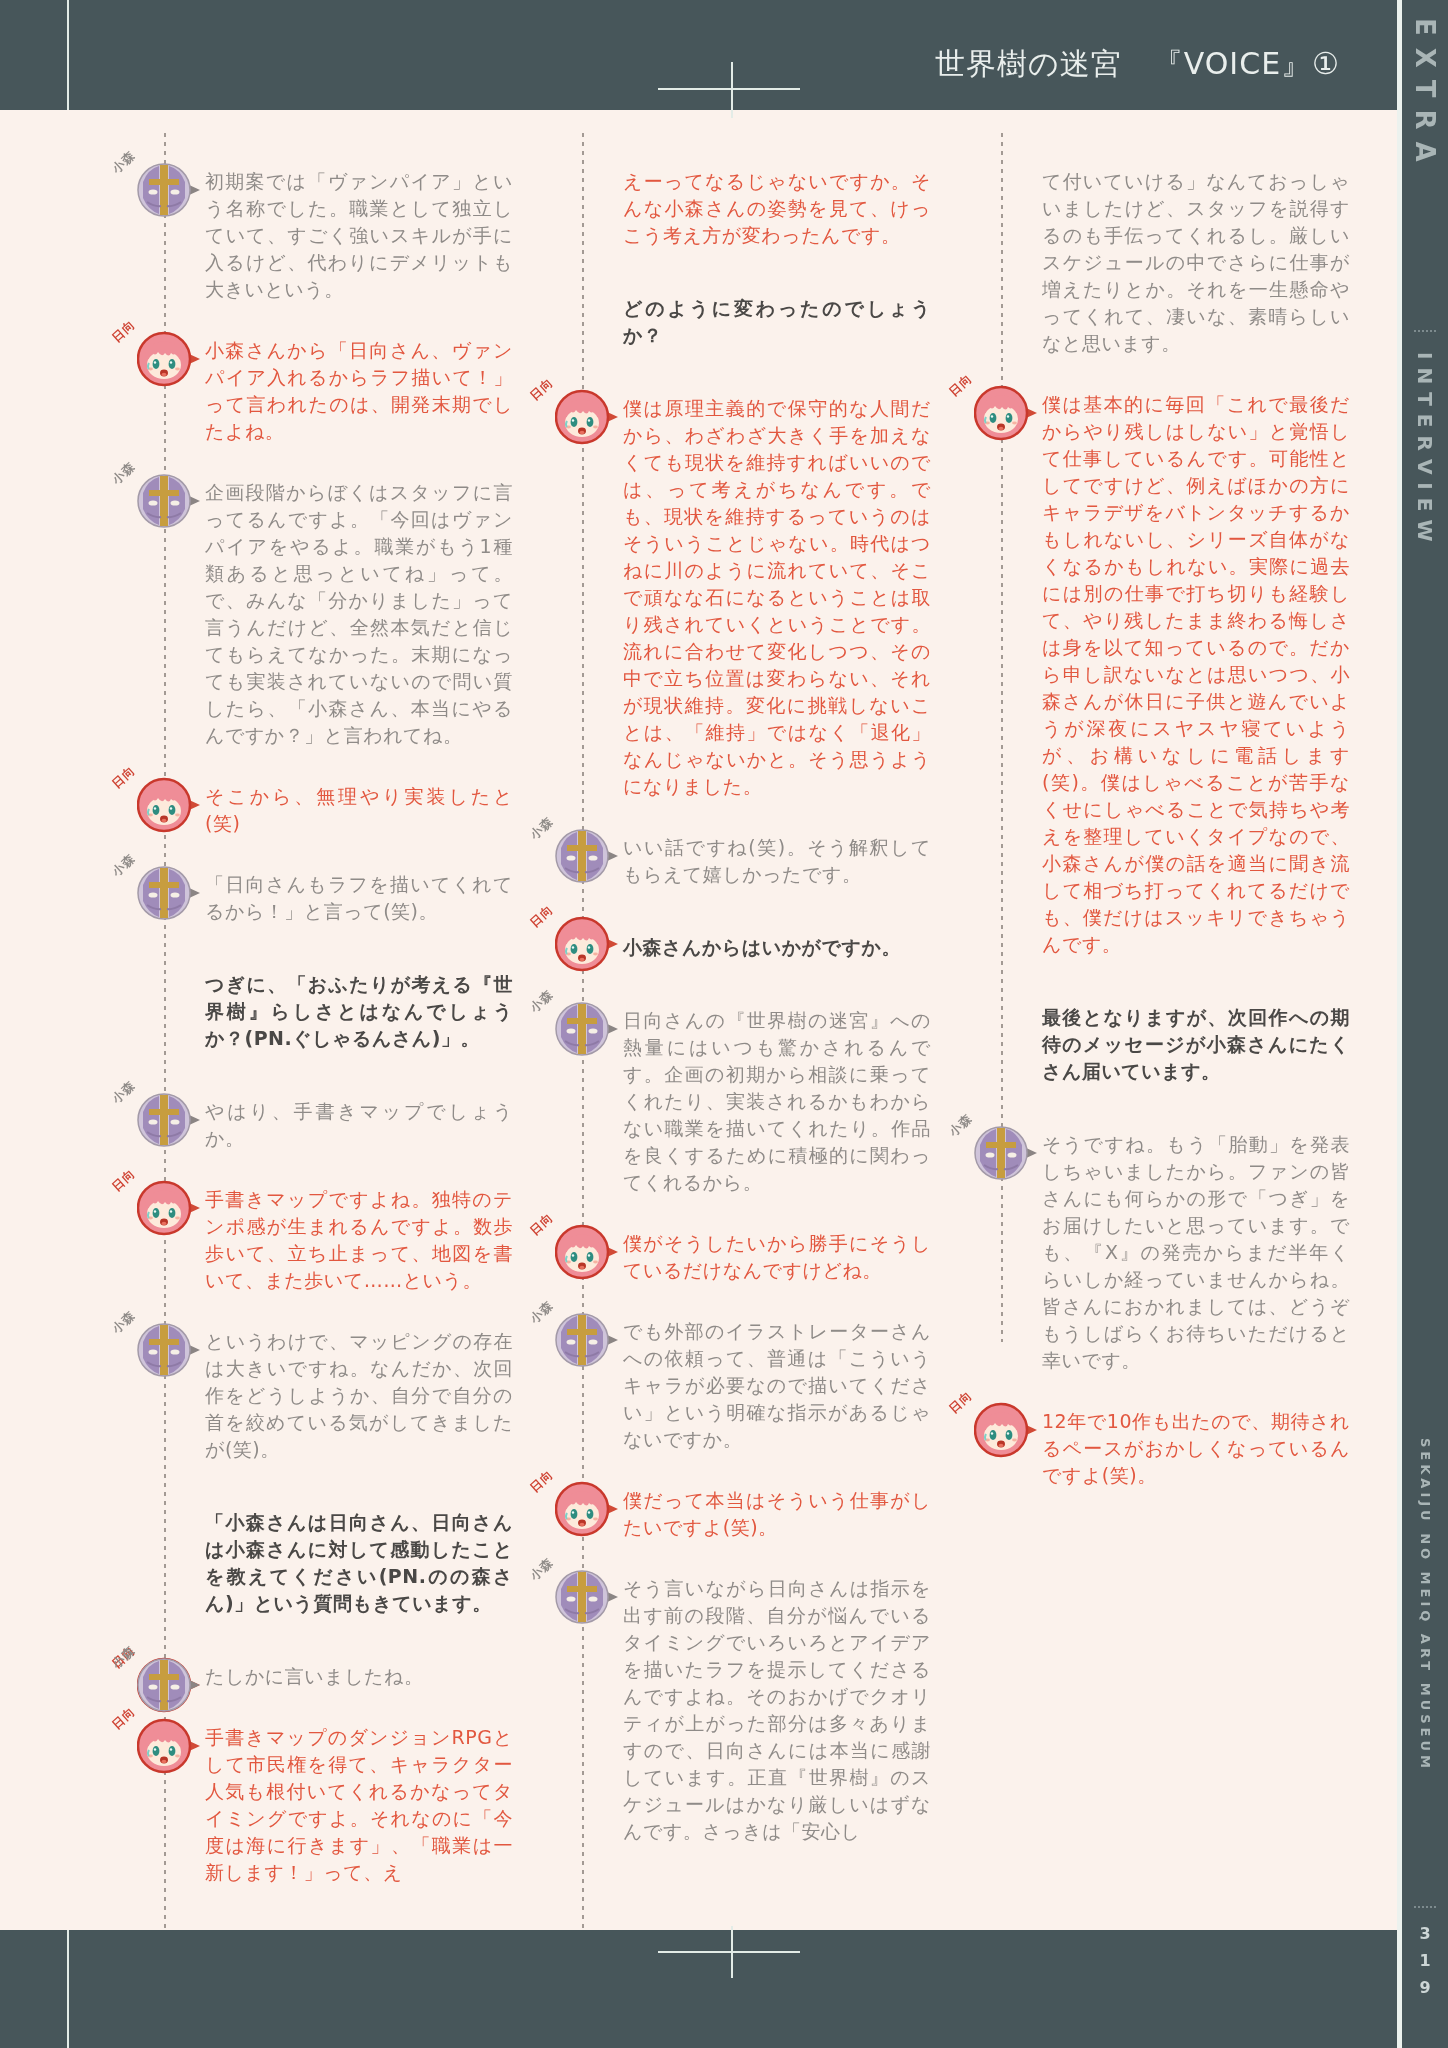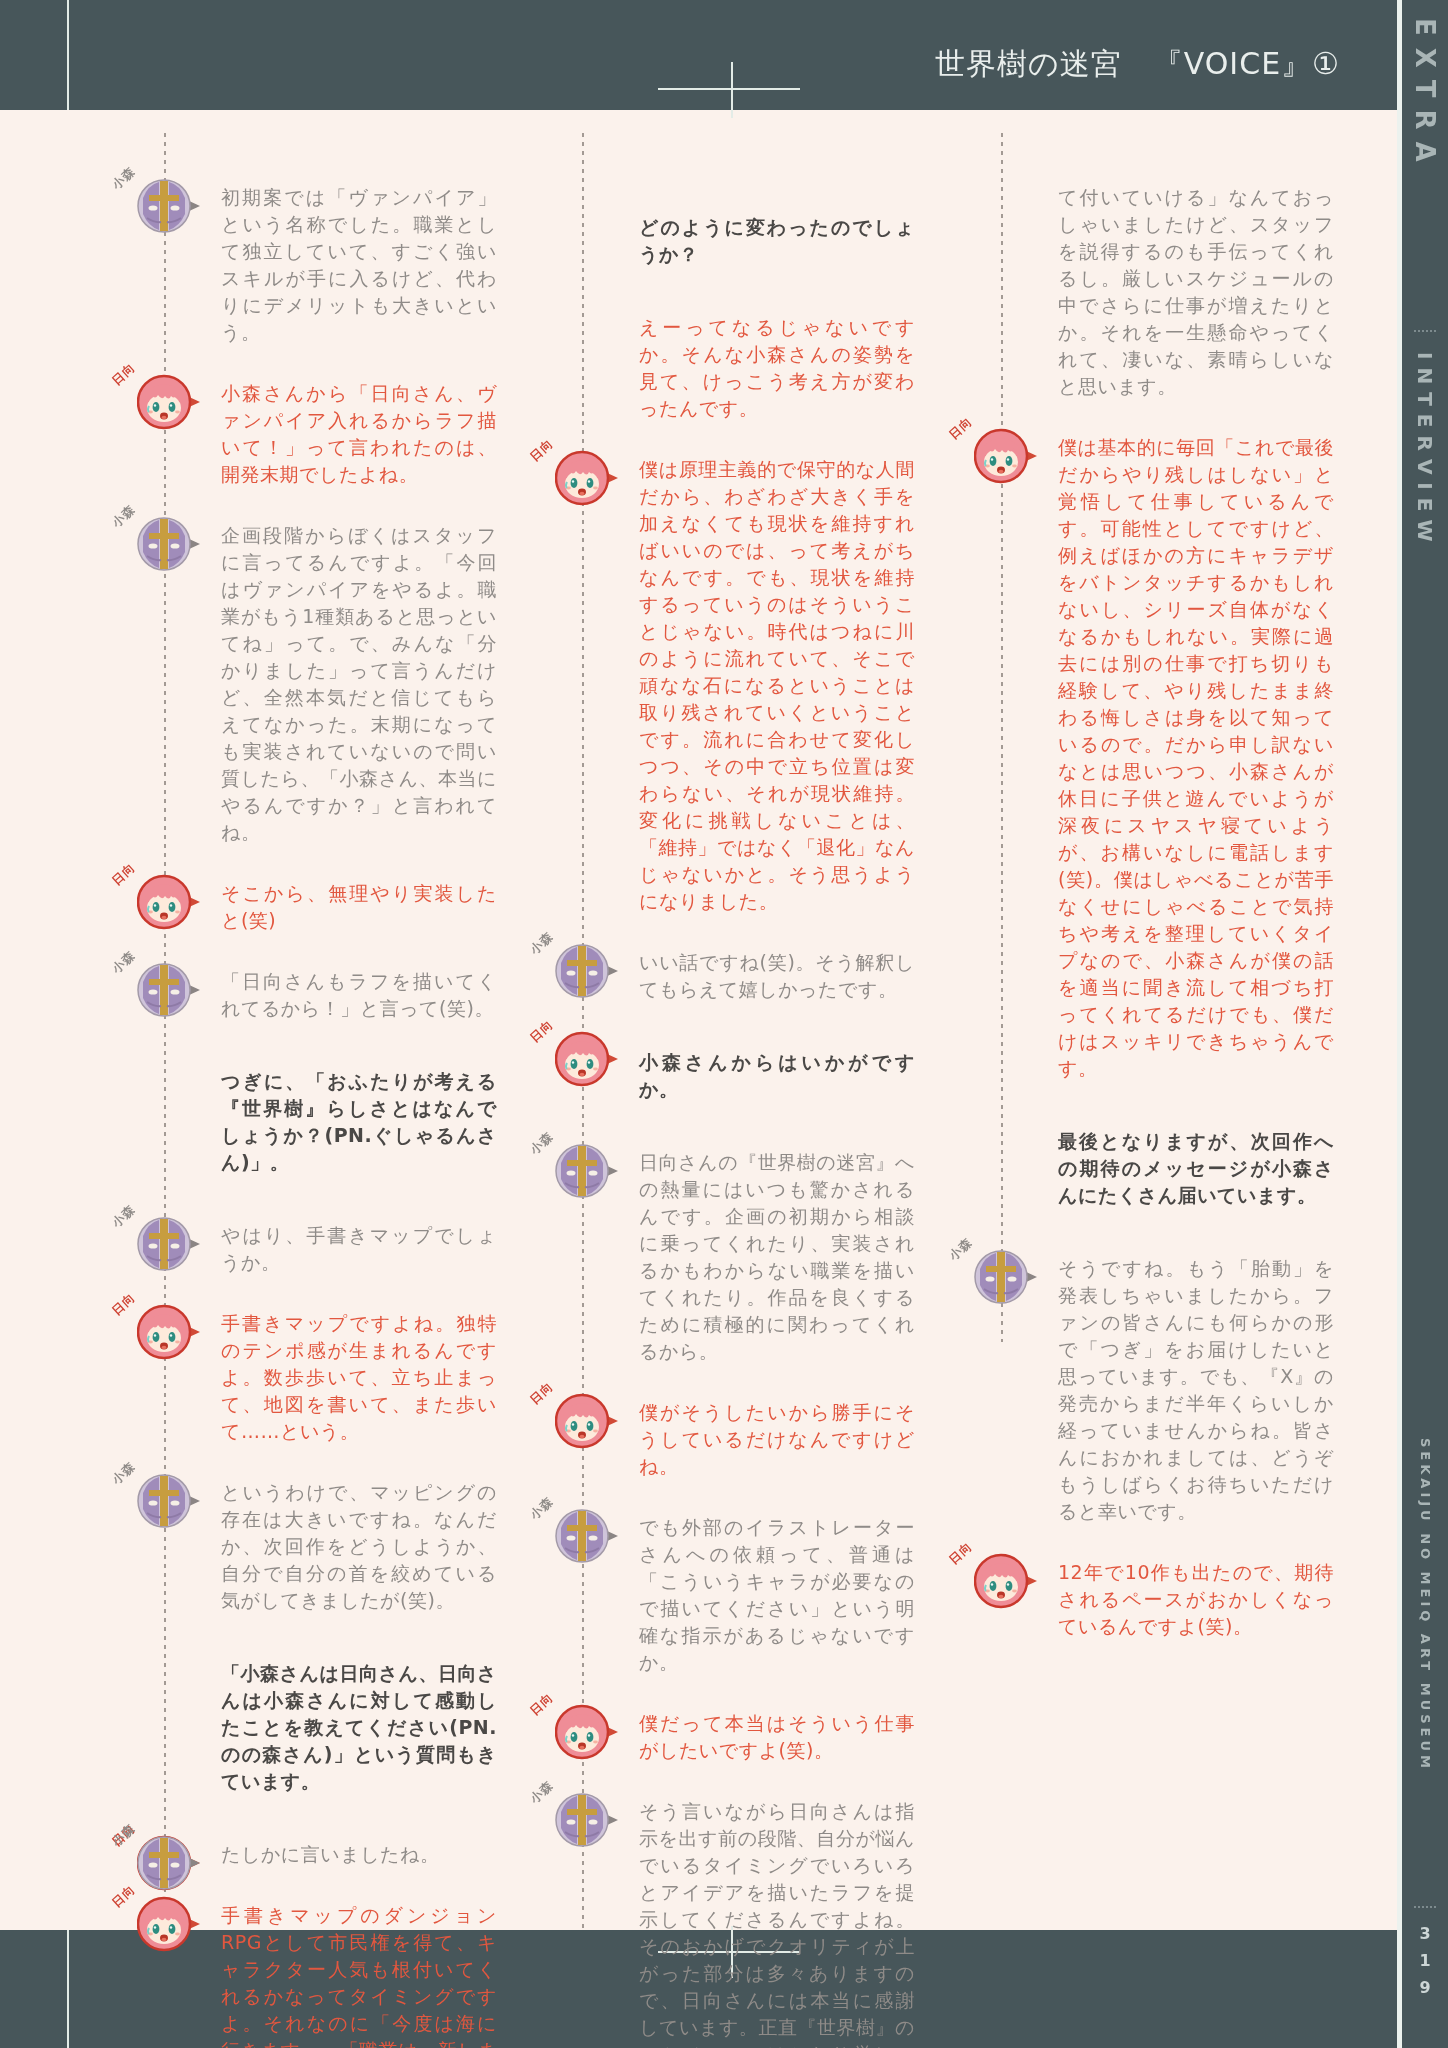--- a/index.html
+++ b/index.html
@@ -39,21 +39,21 @@
     position:absolute;width:2px;
     background-image:repeating-linear-gradient(to bottom,#a39a94 0 4px,transparent 4px 9px);
   }
   
   .col{position:absolute;top:168px;width:348px;}
   .block{position:relative;padding-left:40px;}
   .block + .block{margin-top:34px;}
   .block.question{margin-top:46px;}
   .block.question + .block{margin-top:46px;}
   .txt{
-    margin:16px;font-size:19px;line-height:27px;letter-spacing:.5px;
+    margin:0;font-size:19px;line-height:27px;letter-spacing:.5px;
     text-align:justify;
   }
   .s-komori .txt{color:#8f8b88;}
   .s-hinata .txt{color:#e2573f;}
   .question .txt{color:#4a4846;font-weight:700;}
   .avatar{position:absolute;left:-28px;top:-6px;width:66px;height:56px;}
   .spk-label{
     position:absolute;left:-54px;top:-14px;
     font-size:12px;font-weight:700;letter-spacing:1px;
     transform:rotate(-42deg);
@@ -306,25 +306,25 @@
     <ellipse cx="13.5" cy="38" rx="2.4" ry="1.4" fill="#f6b3a2"></ellipse>
     <ellipse cx="40.5" cy="38" rx="2.4" ry="1.4" fill="#f6b3a2"></ellipse>
     <path d="M12 32 q-2 4 0 6" stroke="#7fd0c8" stroke-width="2" fill="none"></path>
   </svg>
 </span>
       <span class="spk-label">日向</span>
       <p class="txt">手書きマップのダンジョンRPGとして市民権を得て、キャラクター人気も根付いてくれるかなってタイミングですよ。それなのに「今度は海に行きます」、「職業は一新します！」って、え</p>
     </div>
   </div>
 <div class="col" id="col-1" style="left:583px;">
+    <div class="block continuation s-hinata">
+      <p class="txt">えーってなるじゃないですか。そんな小森さんの姿勢を見て、けっこう考え方が変わったんです。</p>
+    </div>
     <div class="block question">
       <p class="txt">どのように変わったのでしょうか？</p>
-    </div>
-    <div class="block continuation s-hinata">
-      <p class="txt">えーってなるじゃないですか。そんな小森さんの姿勢を見て、けっこう考え方が変わったんです。</p>
     </div>
     <div class="block speech s-hinata">
       <span class="avatar">
   <svg viewBox="0 0 66 56" width="66" height="56">
     <polygon points="50,22 63,28 50,34" fill="#d14a36"></polygon>
     <circle cx="27" cy="28" r="26" fill="#ef8d97" stroke="#c9382c" stroke-width="2.5"></circle>
     <ellipse cx="27" cy="34" rx="17" ry="14" fill="#fdeadb"></ellipse>
     <path d="M8 28 Q8 12 27 10 Q46 12 46 28 L42 28 Q42 22 39 20 Q38 26 34 22 Q32 27 28 22 Q25 27 21 21 Q18 26 15 21 Q12 23 12 28 Z" fill="#ef8d97"></path>
     <ellipse cx="19" cy="33" rx="3.4" ry="5" fill="#2e8d80"></ellipse>
     <ellipse cx="35" cy="33" rx="3.4" ry="5" fill="#2e8d80"></ellipse>

